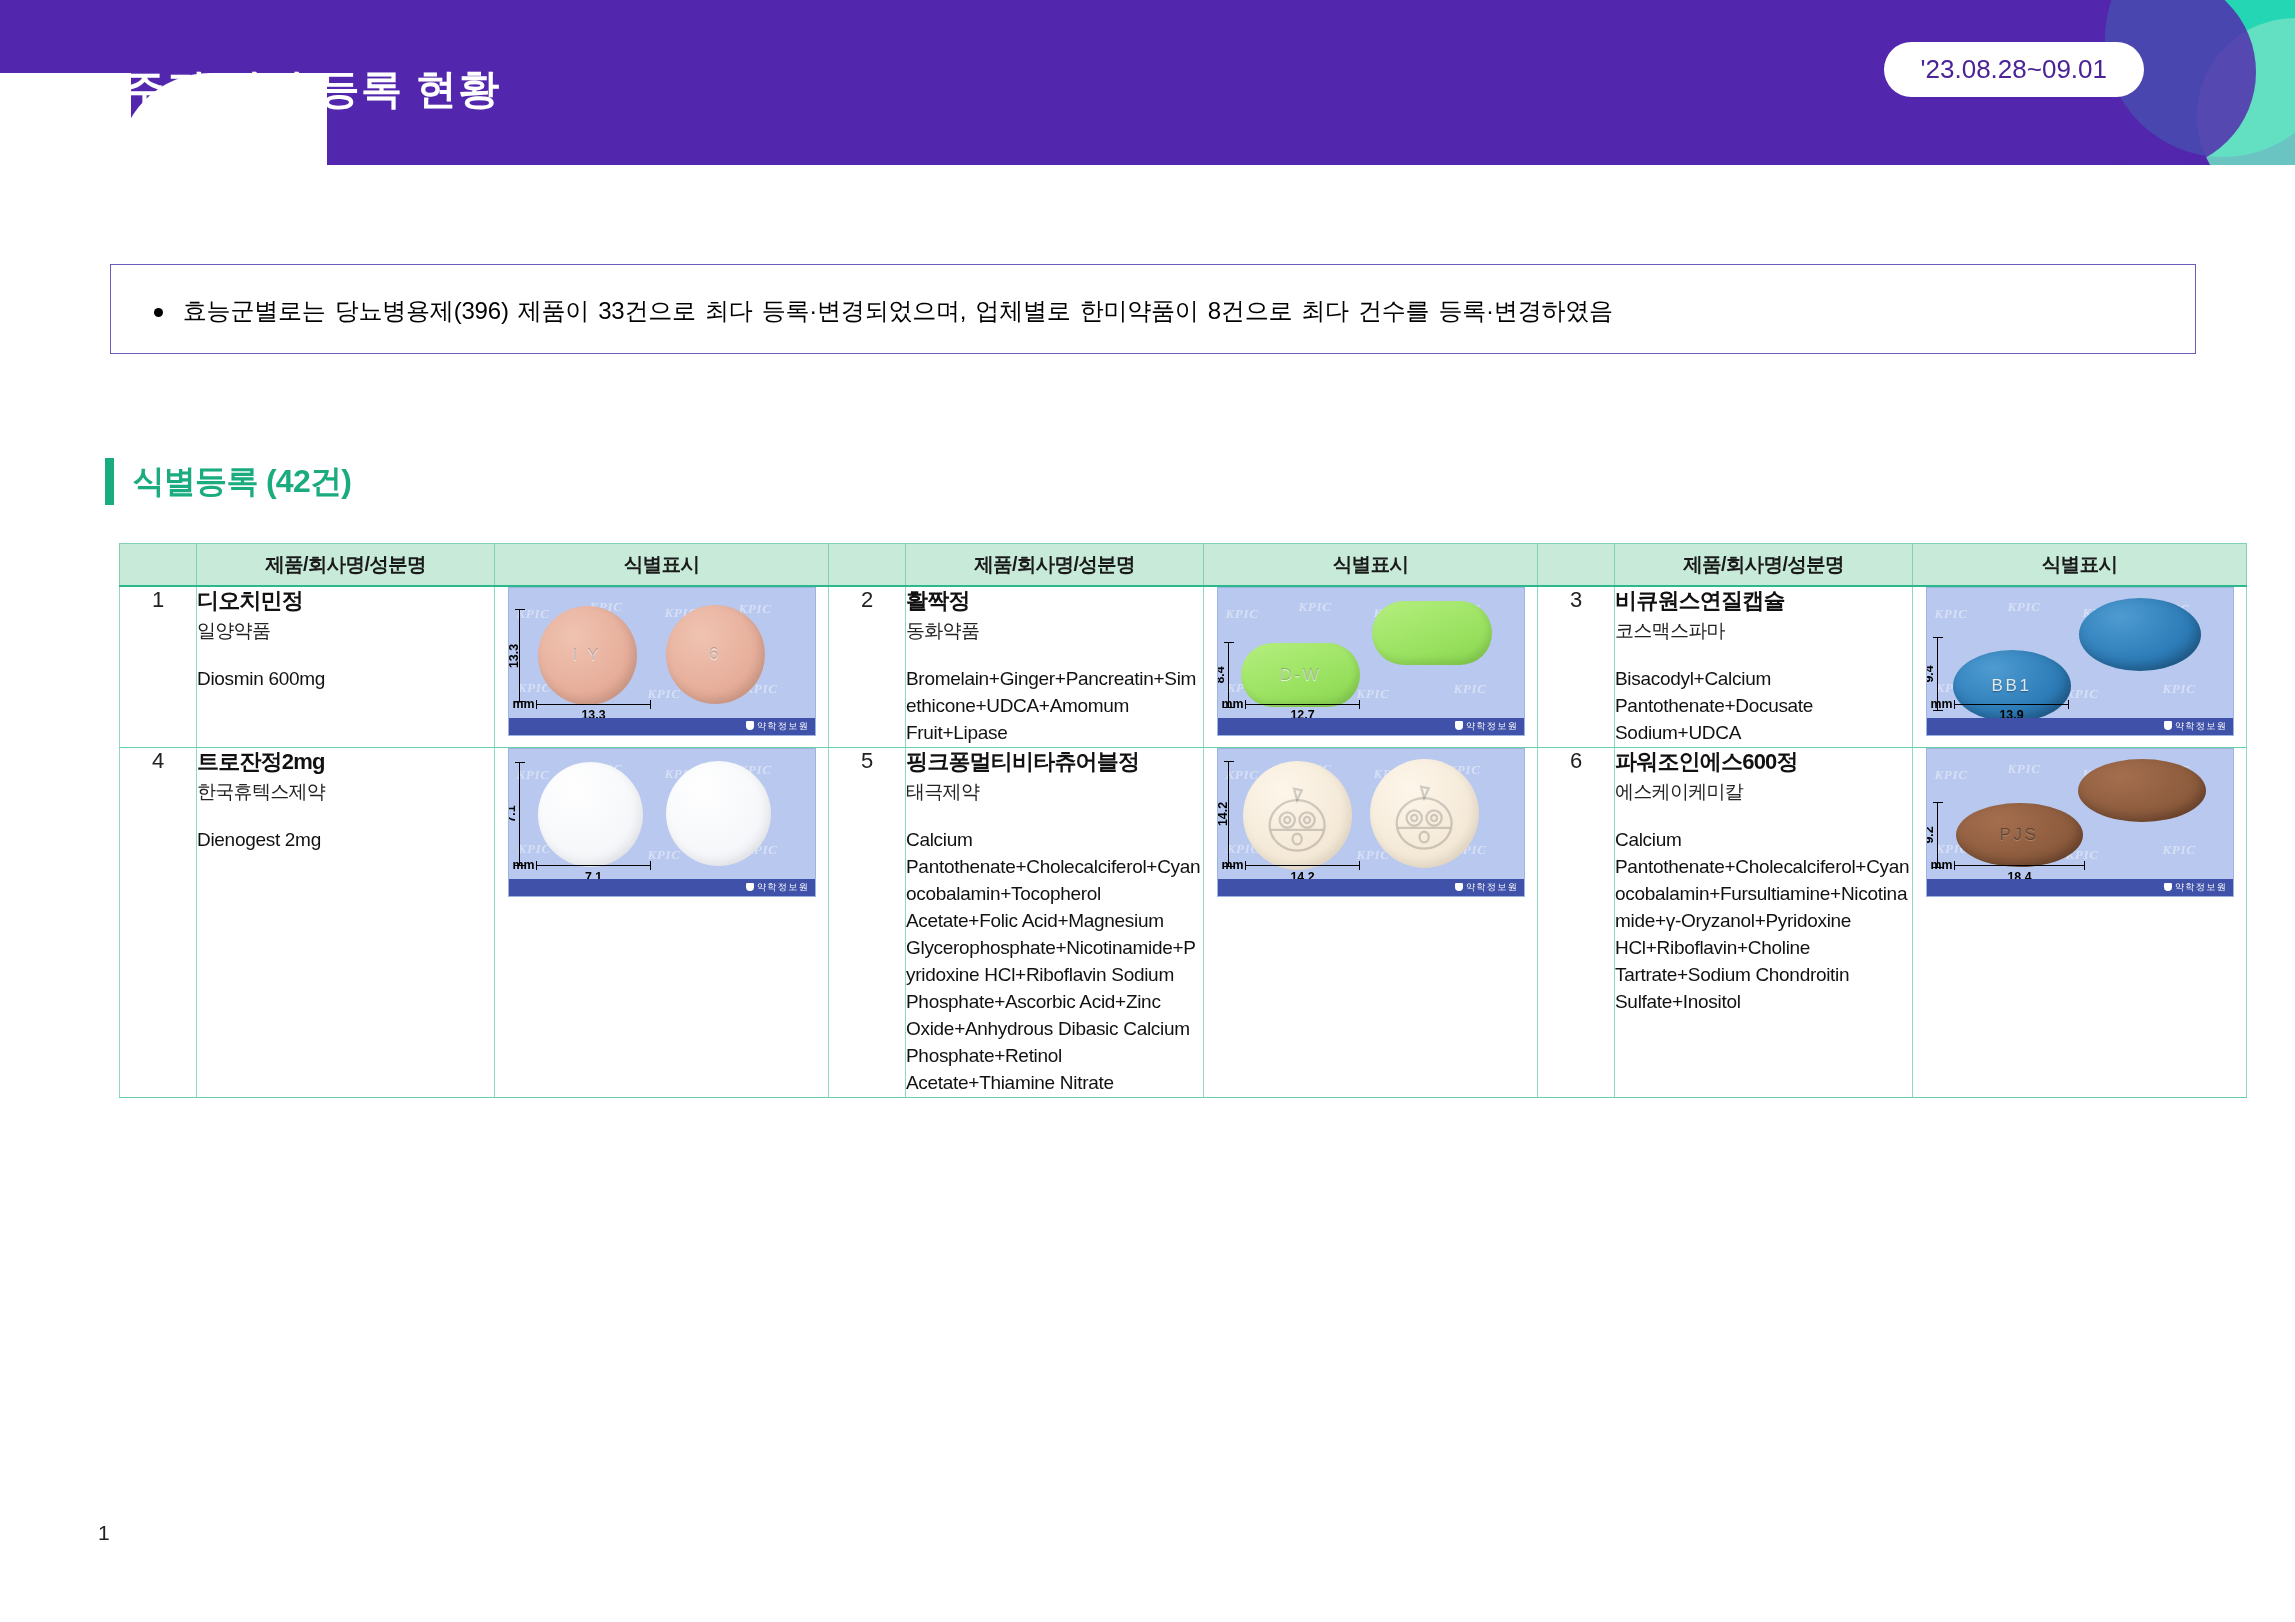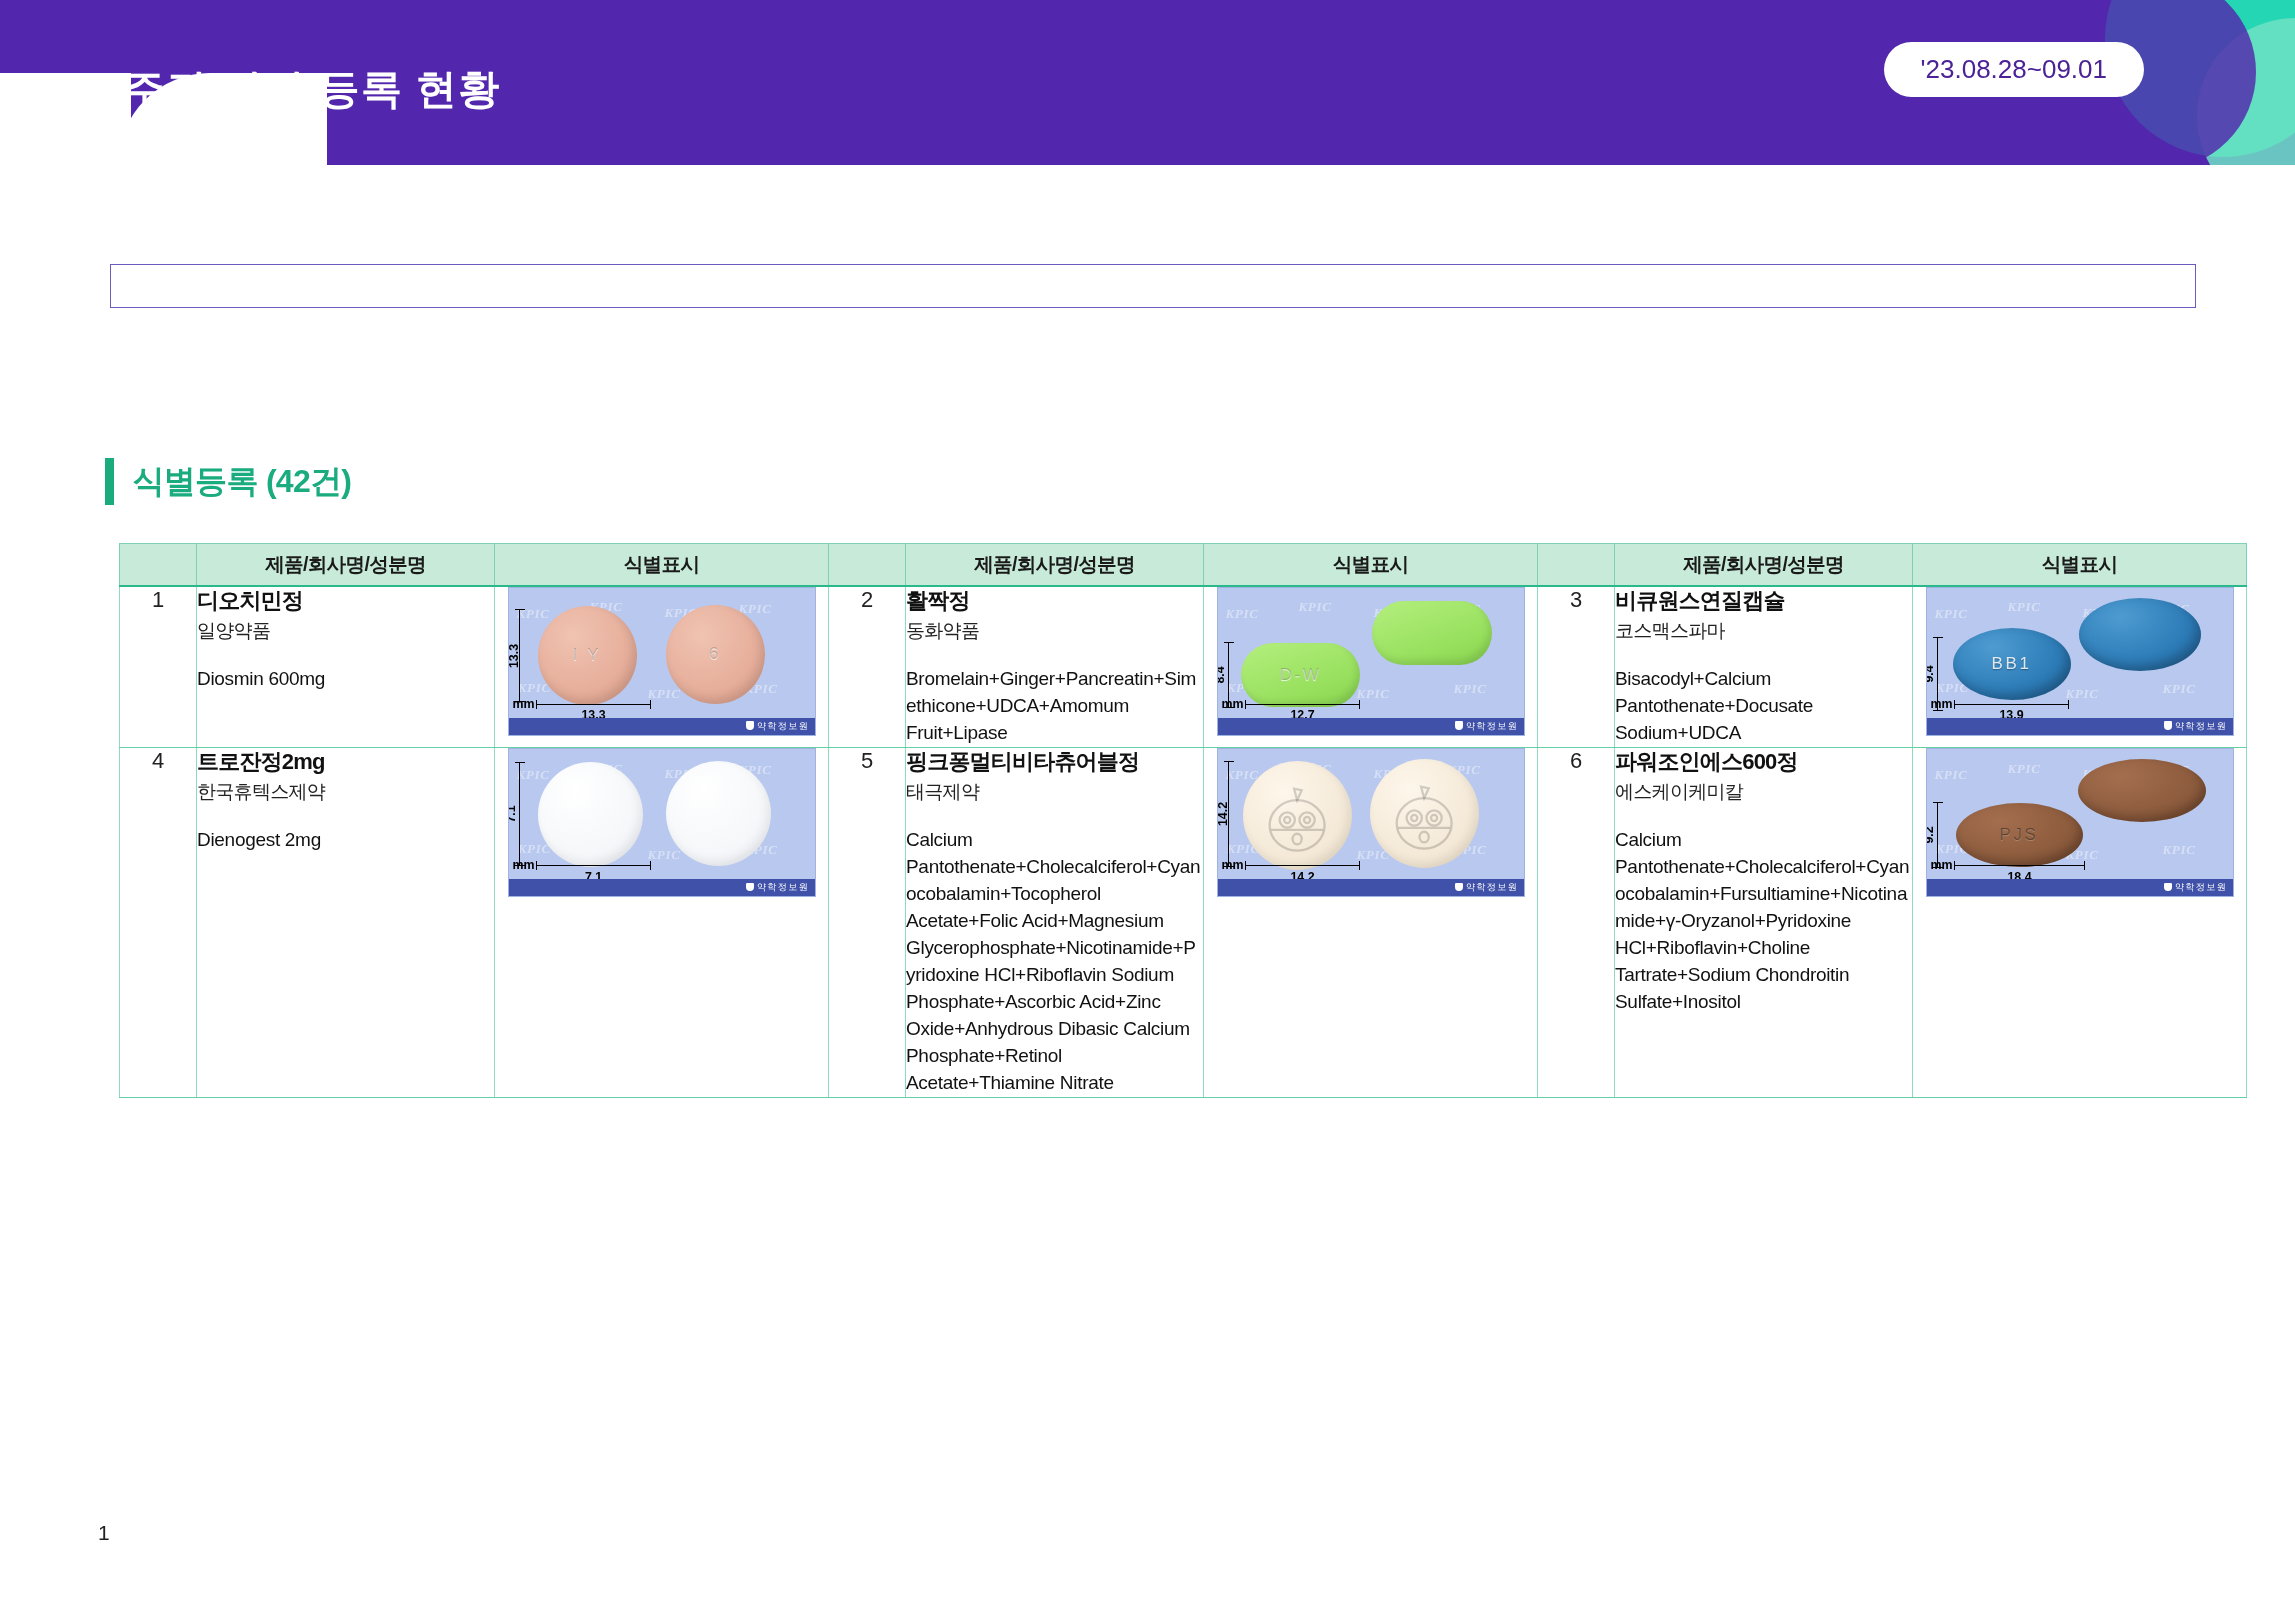--- a/index.html
+++ b/index.html
@@ -353,20 +353,24 @@
   <div class="header-teal-circle"></div>
   <div class="header-teal-circle2"></div>
   <div class="header-purple-overlay"></div>
   <div class="header-curve-block"></div>
   <div class="header-curve"></div>
   <div class="header-title">주간 식별 등록 현황</div>
   <div class="date-badge">'23.08.28~09.01</div>
 </div>
 
 <div class="summary-box">
+  <div class="bullet-row">
+    <div class="bullet-dot"></div>
+    <div class="bullet-text">효능군별로는 당뇨병용제(396) 제품이 33건으로 최다 등록·변경되었으며, 업체별로 한미약품이 8건으로 최다 건수를 등록·변경하였음</div>
+  </div>
 </div>
 
 <div class="section-head">
   <div class="section-bar"></div>
   <div class="section-title">식별등록 (42건)</div>
 </div>
 
 <div class="table-wrap">
   <table class="reg">
     <colgroup>
@@ -473,21 +477,21 @@
         </td>
         <td class="img-cell">
           <div class="pill-photo">
             <div class="wm" style="left:7.9px;top:18.3px">KPIC</div>
             <div class="wm" style="left:81px;top:11.8px">KPIC</div>
             <div class="wm" style="left:156px;top:17px">KPIC</div>
             <div class="wm" style="left:230px;top:13px">KPIC</div>
             <div class="wm" style="left:9.2px;top:92px">KPIC</div>
             <div class="wm" style="left:139px;top:98px">KPIC</div>
             <div class="wm" style="left:236px;top:93px">KPIC</div>
-            <div class="pill pill-oval" style="left:26px;top:40px;width:118px;height:72px;background:radial-gradient(ellipse at 34% 26%, #4d9bd0, #2d7cb8 60%, #1f5f92);box-shadow:inset -3.9px -5.2px 10.5px rgba(0,0,0,.22);">
+            <div class="pill pill-oval" style="left:26px;top:62px;width:118px;height:72px;background:radial-gradient(ellipse at 34% 26%, #4d9bd0, #2d7cb8 60%, #1f5f92);box-shadow:inset -3.9px -5.2px 10.5px rgba(0,0,0,.22);">
               <span class="imprint-light">BB1</span>
             </div>
             <div class="pill pill-oval" style="left:152px;top:10.5px;width:122px;height:73px;background:radial-gradient(ellipse at 34% 26%, #4d9bd0, #2d7cb8 60%, #1f5f92);box-shadow:inset -3.9px -5.2px 10.5px rgba(0,0,0,.22);">
               <span class="imprint-light"></span>
             </div>
             <div class="dim-v" style="top:50px;height:73px">
               <span>9.4</span>
             </div>
             <div class="mm-label">mm</div>
             <div class="dim-h">

